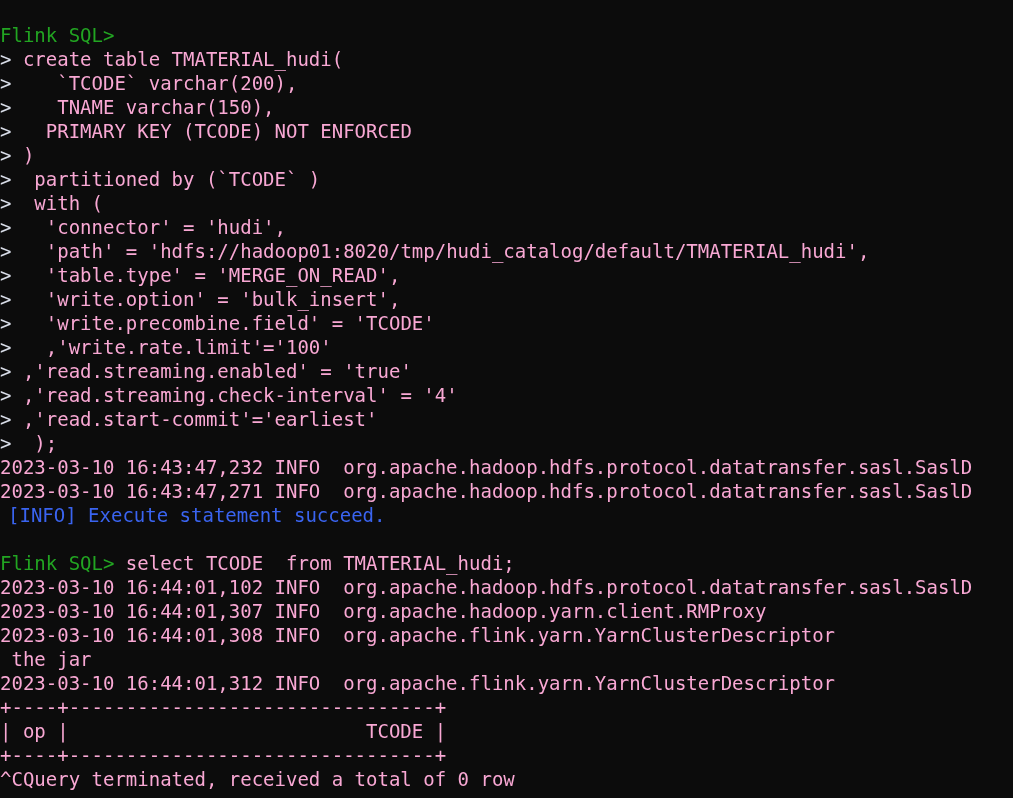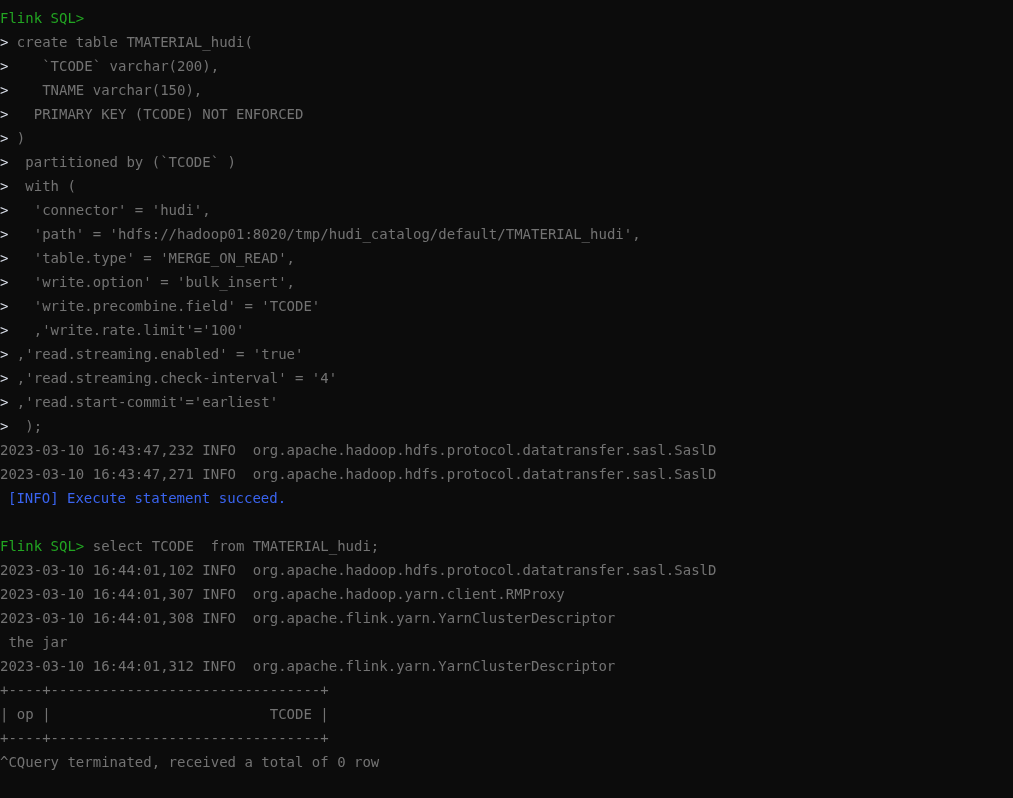--- a/index.html
+++ b/index.html
@@ -11,39 +11,39 @@
   body {
     width: 1013px;
     height: 798px;
     overflow: hidden;
   }
   #terminal {
     width: 1013px;
     height: 798px;
     background: #0c0c0c;
     font-family: "DejaVu Sans Mono", "Liberation Mono", monospace;
-    font-size: 14px;
+    font-size: 19px;
     line-height: 24px;
     color: #cdd3de;
-    padding: 6px 0 0 0;
+    padding: 23px 0 0 0;
     box-sizing: border-box;
     overflow: hidden;
     white-space: pre;
     letter-spacing: 0px;
   }
   .line {
     height: 24px;
     white-space: pre;
     overflow: hidden;
     text-overflow: clip;
     display: block;
   }
   .seg { white-space: pre; }
   .c-green   { color: #22a522; }
-  .c-white   { color: #737373; }
+  .c-white   { color: #f9a8d4; }
   .c-blue    { color: #3a64f0; margin-left: 8px; }
   .c-prompt  { color: #d8dde8; }
   .blank { height: 24px; }
 </style>
 </head>
 <body>
 
 <div id="terminal"><div class="line"><span class="seg c-green">Flink SQL&gt;</span><span class="seg c-white"></span></div><div class="line"><span class="seg c-prompt">&gt;</span><span class="seg c-white"> create table TMATERIAL_hudi(</span></div><div class="line"><span class="seg c-prompt">&gt;</span><span class="seg c-white">    `TCODE` varchar(200),</span></div><div class="line"><span class="seg c-prompt">&gt;</span><span class="seg c-white">    TNAME varchar(150),</span></div><div class="line"><span class="seg c-prompt">&gt;</span><span class="seg c-white">   PRIMARY KEY (TCODE) NOT ENFORCED</span></div><div class="line"><span class="seg c-prompt">&gt;</span><span class="seg c-white"> )</span></div><div class="line"><span class="seg c-prompt">&gt;</span><span class="seg c-white">  partitioned by (`TCODE` )</span></div><div class="line"><span class="seg c-prompt">&gt;</span><span class="seg c-white">  with (</span></div><div class="line"><span class="seg c-prompt">&gt;</span><span class="seg c-white">   'connector' = 'hudi',</span></div><div class="line"><span class="seg c-prompt">&gt;</span><span class="seg c-white">   'path' = 'hdfs://hadoop01:8020/tmp/hudi_catalog/default/TMATERIAL_hudi',</span></div><div class="line"><span class="seg c-prompt">&gt;</span><span class="seg c-white">   'table.type' = 'MERGE_ON_READ',</span></div><div class="line"><span class="seg c-prompt">&gt;</span><span class="seg c-white">   'write.option' = 'bulk_insert',</span></div><div class="line"><span class="seg c-prompt">&gt;</span><span class="seg c-white">   'write.precombine.field' = 'TCODE'</span></div><div class="line"><span class="seg c-prompt">&gt;</span><span class="seg c-white">   ,'write.rate.limit'='100'</span></div><div class="line"><span class="seg c-prompt">&gt;</span><span class="seg c-white"> ,'read.streaming.enabled' = 'true'</span></div><div class="line"><span class="seg c-prompt">&gt;</span><span class="seg c-white"> ,'read.streaming.check-interval' = '4'</span></div><div class="line"><span class="seg c-prompt">&gt;</span><span class="seg c-white"> ,'read.start-commit'='earliest'</span></div><div class="line"><span class="seg c-prompt">&gt;</span><span class="seg c-white">  );</span></div><div class="line"><span class="seg c-white">2023-03-10 16:43:47,232 INFO  org.apache.hadoop.hdfs.protocol.datatransfer.sasl.SaslD</span></div><div class="line"><span class="seg c-white">2023-03-10 16:43:47,271 INFO  org.apache.hadoop.hdfs.protocol.datatransfer.sasl.SaslD</span></div><div class="line"><span class="seg c-blue">[INFO] Execute statement succeed.</span></div><div class="line blank">&nbsp;</div><div class="line"><span class="seg c-green">Flink SQL&gt;</span><span class="seg c-white"> select TCODE  from TMATERIAL_hudi;</span></div><div class="line"><span class="seg c-white">2023-03-10 16:44:01,102 INFO  org.apache.hadoop.hdfs.protocol.datatransfer.sasl.SaslD</span></div><div class="line"><span class="seg c-white">2023-03-10 16:44:01,307 INFO  org.apache.hadoop.yarn.client.RMProxy</span></div><div class="line"><span class="seg c-white">2023-03-10 16:44:01,308 INFO  org.apache.flink.yarn.YarnClusterDescriptor</span></div><div class="line"><span class="seg c-white"> the jar</span></div><div class="line"><span class="seg c-white">2023-03-10 16:44:01,312 INFO  org.apache.flink.yarn.YarnClusterDescriptor</span></div><div class="line"><span class="seg c-white">+----+--------------------------------+</span></div><div class="line"><span class="seg c-white">| op |                          TCODE |</span></div><div class="line"><span class="seg c-white">+----+--------------------------------+</span></div><div class="line"><span class="seg c-white">^CQuery terminated, received a total of 0 row</span></div></div>
 
 </body></html>

